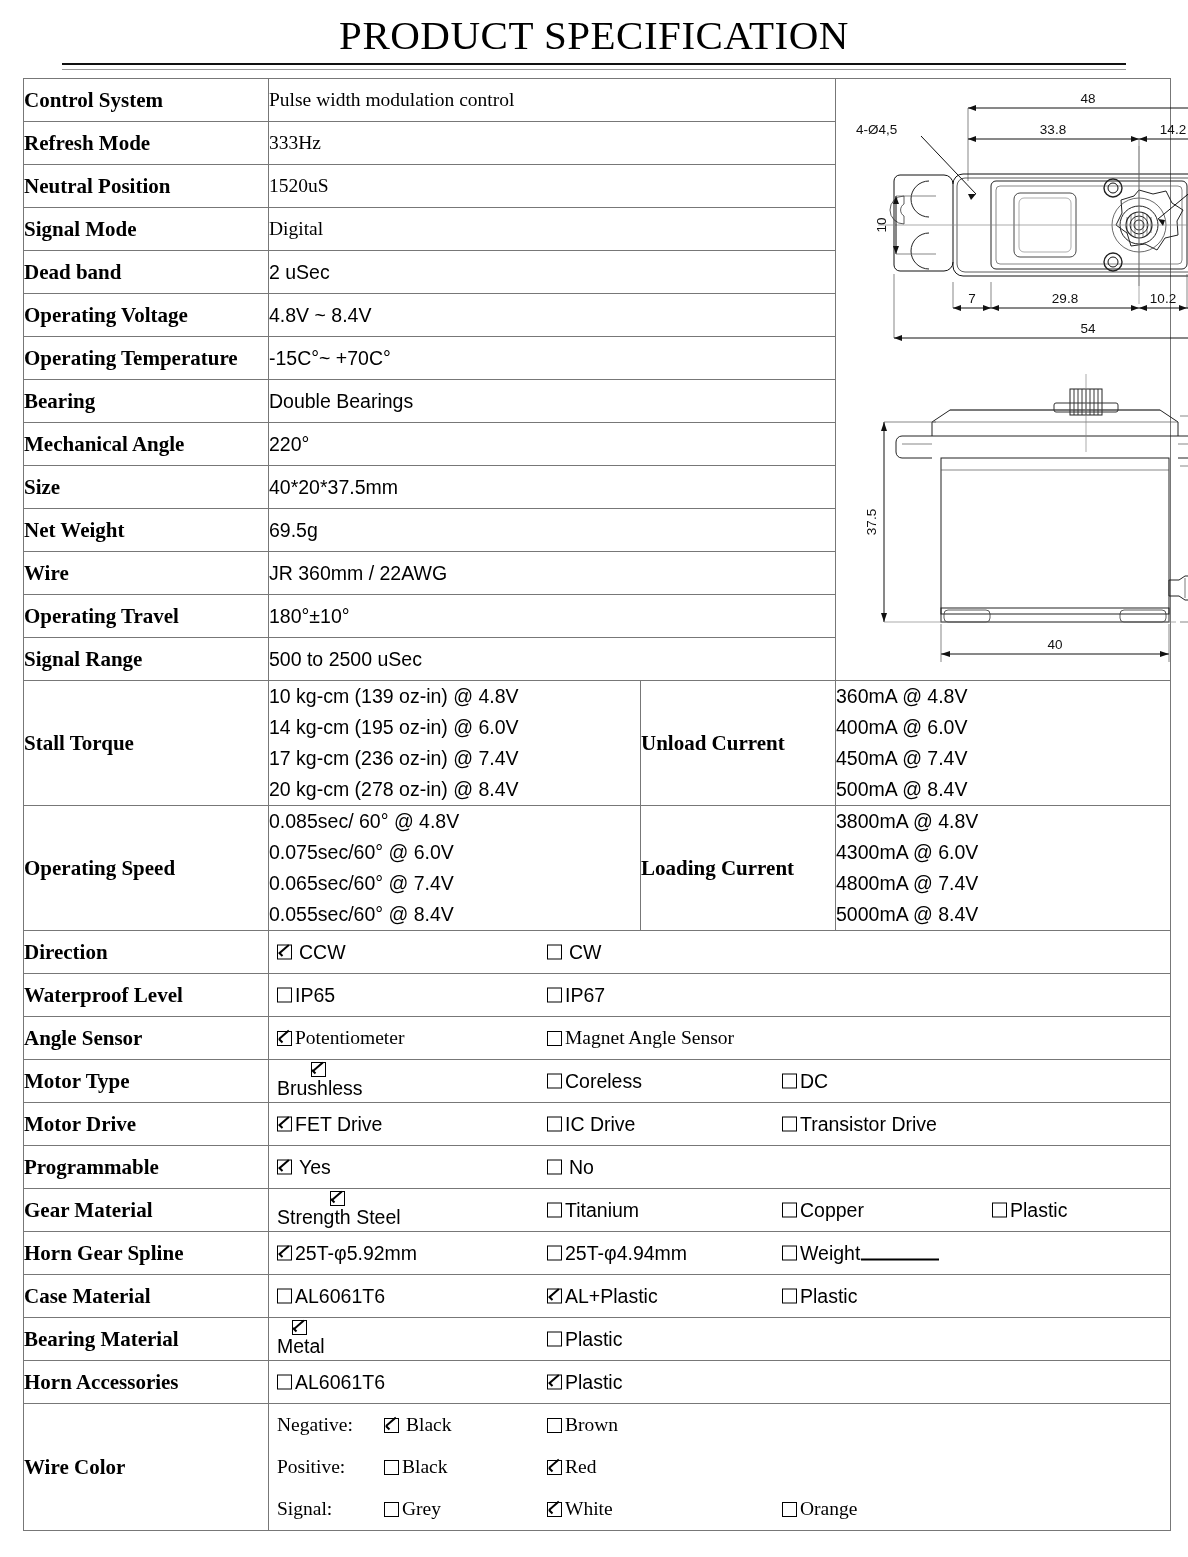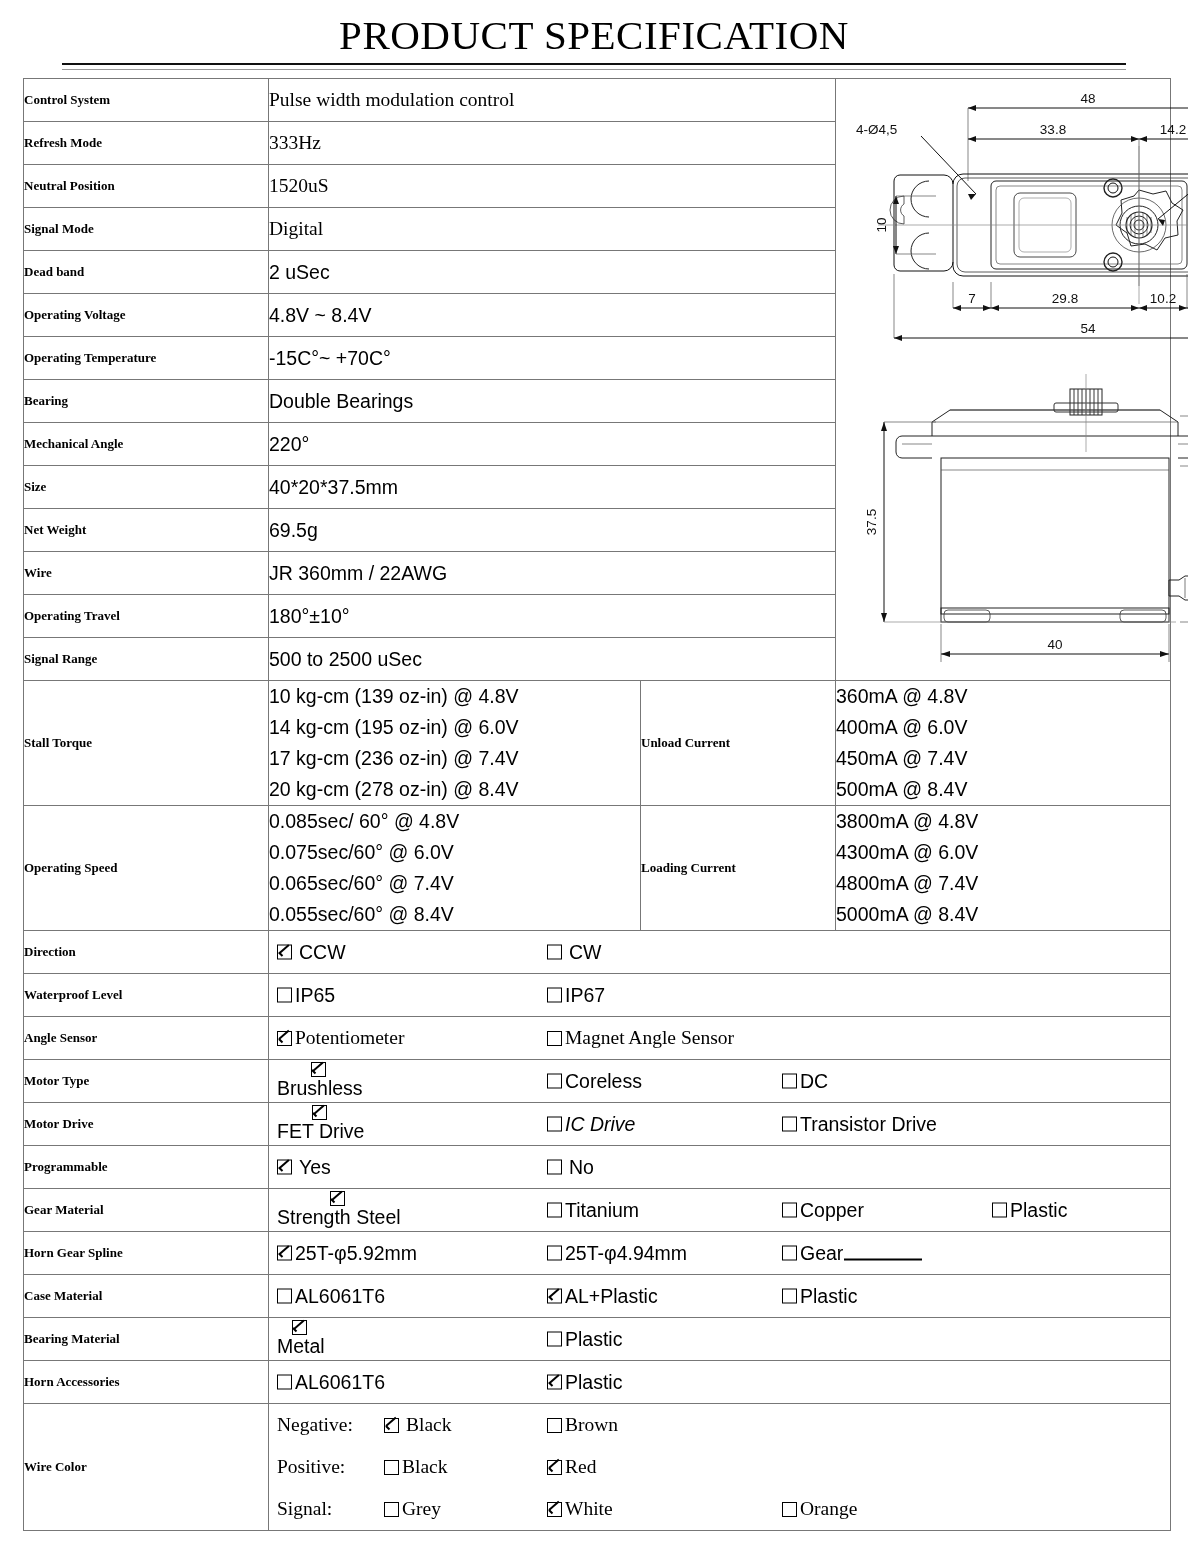--- a/index.html
+++ b/index.html
@@ -45,21 +45,21 @@
     background:#fff;
   }
   table.spec td{
     border:1px solid #777;
     padding:0;
     vertical-align:middle;
   }
   .lbl{
     font-family:"Liberation Serif", serif;
     font-weight:bold;
-    font-size:13px;
+    font-size:21px;
     padding:3px 0 3px 12px;
     white-space:nowrap;
   }
   .val{
     font-family:"Liberation Sans", sans-serif;
     font-size:19.5px;
     padding:3px 0 3px 10px;
     white-space:nowrap;
   }
   .val-serif{
@@ -512,25 +512,25 @@
                 <span class="cb"></span>
                 <span>DC</span>
               </div>
             </div>
           </td>
         </tr>
         <tr>
           <td class="lbl">Motor Drive</td>
           <td colspan="3">
             <div class="optrow">
-              <div class="opt sans" style="left: 8px; flex-direction: column;">
+              <div class="opt sans" style="left: 8px;">
                 <span class="cb on"></span>
                 <span>FET Drive</span>
               </div>
-              <div class="opt sans" style="left: 278px; font-style: italic;">
+              <div class="opt sans" style="left: 278px;">
                 <span class="cb"></span>
                 <span>IC Drive</span>
               </div>
               <div class="opt sans" style="left: 513px;">
                 <span class="cb"></span>
                 <span>Transistor Drive</span>
               </div>
             </div>
           </td>
         </tr>
@@ -579,21 +579,21 @@
               <div class="opt sans" style="left: 8px; align-items: center;">
                 <span class="cb on"></span>
                 <span>25T-φ5.92mm</span>
               </div>
               <div class="opt sans" style="left: 278px;">
                 <span class="cb"></span>
                 <span>25T-φ4.94mm</span>
               </div>
               <div class="opt sans" style="left: 513px;">
                 <span class="cb"></span>
-                <span>Gear</span>
+                <span>Weight</span>
                 <span class="blank-line"></span>
               </div>
             </div>
           </td>
         </tr>
         <tr>
           <td class="lbl">Case Material</td>
           <td colspan="3">
             <div class="optrow">
               <div class="opt sans" style="left: 8px;">

